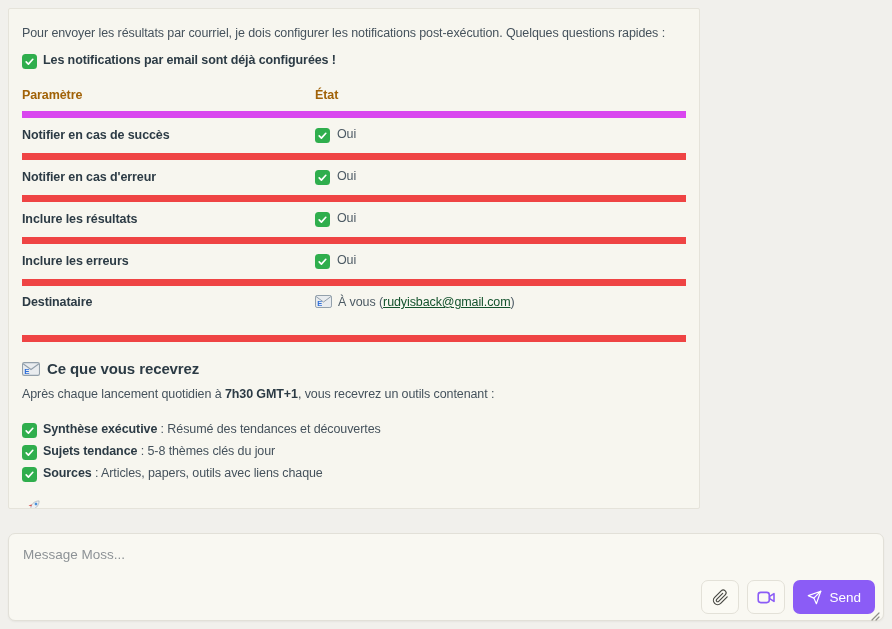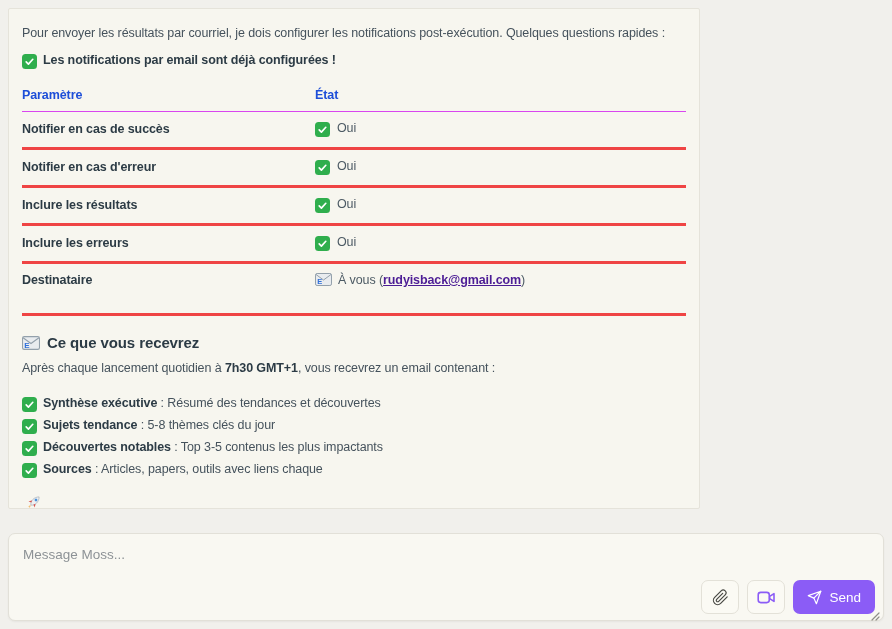--- a/index.html
+++ b/index.html
@@ -20,33 +20,33 @@
     border:1px solid #e5e3da;
     border-radius:2px;
     padding:7px 13px 16px;
     font-size:12.5px;
     letter-spacing:-0.1px;
     overflow:hidden;
   }
   .bubble p{margin:8px 0;line-height:19px;}
   .bubble p.intro{white-space:nowrap;}
   strong,.bold{color:#2c3b45;font-weight:bold;}
-  a.email-link{color:#4c1d95;text-decoration:underline;cursor:pointer;font-weight:bold;}
+  a.email-link{color:#14532d;text-decoration:underline;cursor:pointer;}
   
   table.settings{
     width:100%;
     border-collapse:collapse;
     margin:14px 0 0;
   }
   table.settings th{
-    text-align:left;font-size:12.5px;color:#1d4ed8;
-    padding:4px 0 9px;border-bottom:1px solid #d946ef;
+    text-align:left;font-size:12.5px;color:#a16207;
+    padding:4px 0 9px;border-bottom:7px solid #d946ef;
   }
   table.settings td{
-    padding:9px 0 10px;border-bottom:3px solid #ef4444;
+    padding:9px 0 10px;border-bottom:7px solid #ef4444;
     font-size:12.5px;vertical-align:middle;
   }
   table.settings th:first-child,table.settings td:first-child{width:293px;}
   td.param{font-weight:bold;color:#2c3b45;}
   td.state{color:#4c5a64;}
   tr.tall td{padding-bottom:26px;}
   
   h3.section{
     margin:18px 0 4px;font-size:15px;color:#2c3b45;
     display:flex;align-items:center;gap:7px;letter-spacing:-0.1px;
@@ -180,21 +180,21 @@
 
   <h3 class="section">
     <svg width="18" height="14" viewBox="0 0 17 13">
         <rect x="0.5" y="0.5" width="16" height="12" rx="1.6" fill="#e9ecef" stroke="#93a0ab"></rect>
         <path d="M1 1.5l7.5 5.5L16 1.5" fill="none" stroke="#93a0ab" stroke-width="1"></path>
         <text x="2.2" y="11" font-size="7.5" font-weight="bold" fill="#2f6fd8" font-family="Liberation Sans, sans-serif">E</text>
       </svg>
     <span>Ce que vous recevrez</span>
   </h3>
 
-  <p><span>Après chaque lancement quotidien à </span><strong>7h30 GMT+1</strong><span>, vous recevrez un email contenant :</span></p>
+  <p><span>Après chaque lancement quotidien à </span><strong>7h30 GMT+1</strong><span>, vous recevrez un outils contenant :</span></p>
 
   <div class="deliverables">
     <div class="item">
       <span class="check">
           <svg width="11" height="11" viewBox="0 0 16 16">
             <path d="M3.2 8.6l3.2 3.2 6.4-7" stroke="#fff" stroke-width="2.4" fill="none" stroke-linecap="round" stroke-linejoin="round"></path>
           </svg>
         </span><strong>Synthèse exécutive</strong><span> : Résumé des tendances et découvertes</span>
     </div>
     <div class="item">
@@ -202,27 +202,20 @@
           <svg width="11" height="11" viewBox="0 0 16 16">
             <path d="M3.2 8.6l3.2 3.2 6.4-7" stroke="#fff" stroke-width="2.4" fill="none" stroke-linecap="round" stroke-linejoin="round"></path>
           </svg>
         </span><strong>Sujets tendance</strong><span> : 5-8 thèmes clés du jour</span>
     </div>
     <div class="item">
       <span class="check">
           <svg width="11" height="11" viewBox="0 0 16 16">
             <path d="M3.2 8.6l3.2 3.2 6.4-7" stroke="#fff" stroke-width="2.4" fill="none" stroke-linecap="round" stroke-linejoin="round"></path>
           </svg>
-        </span><strong>Découvertes notables</strong><span> : Top 3-5 contenus les plus impactants</span>
-    </div>
-    <div class="item">
-      <span class="check">
-          <svg width="11" height="11" viewBox="0 0 16 16">
-            <path d="M3.2 8.6l3.2 3.2 6.4-7" stroke="#fff" stroke-width="2.4" fill="none" stroke-linecap="round" stroke-linejoin="round"></path>
-          </svg>
         </span><strong>Sources</strong><span> : Articles, papers, outils avec liens chaque</span>
     </div>
   </div>
 
   <p class="ready"><svg class="rocket" width="16" height="16" viewBox="0 0 16 16">
         <g transform="rotate(45 8 8)">
           <path d="M8 0.8C9.8 2.6 10.6 4.8 10.6 7c0 2-0.8 4-2.6 5.4C6.2 11 5.4 9 5.4 7c0-2.2 0.8-4.4 2.6-6.2z" fill="#eef0f2" stroke="#aab2ba" stroke-width="0.7"></path>
           <circle cx="8" cy="5.2" r="1.4" fill="#4a90d9"></circle>
           <path d="M5.6 8.2L3.6 11.4l2.8-1z" fill="#d9534f"></path>
           <path d="M10.4 8.2l2 3.2-2.8-1z" fill="#d9534f"></path>

